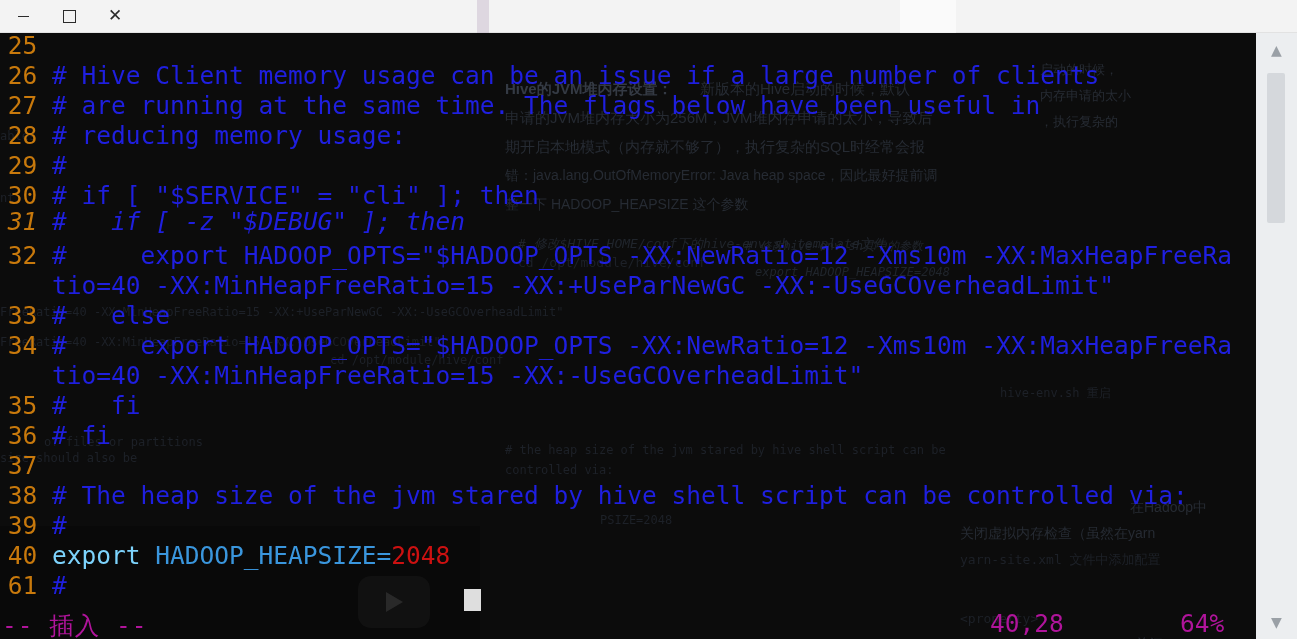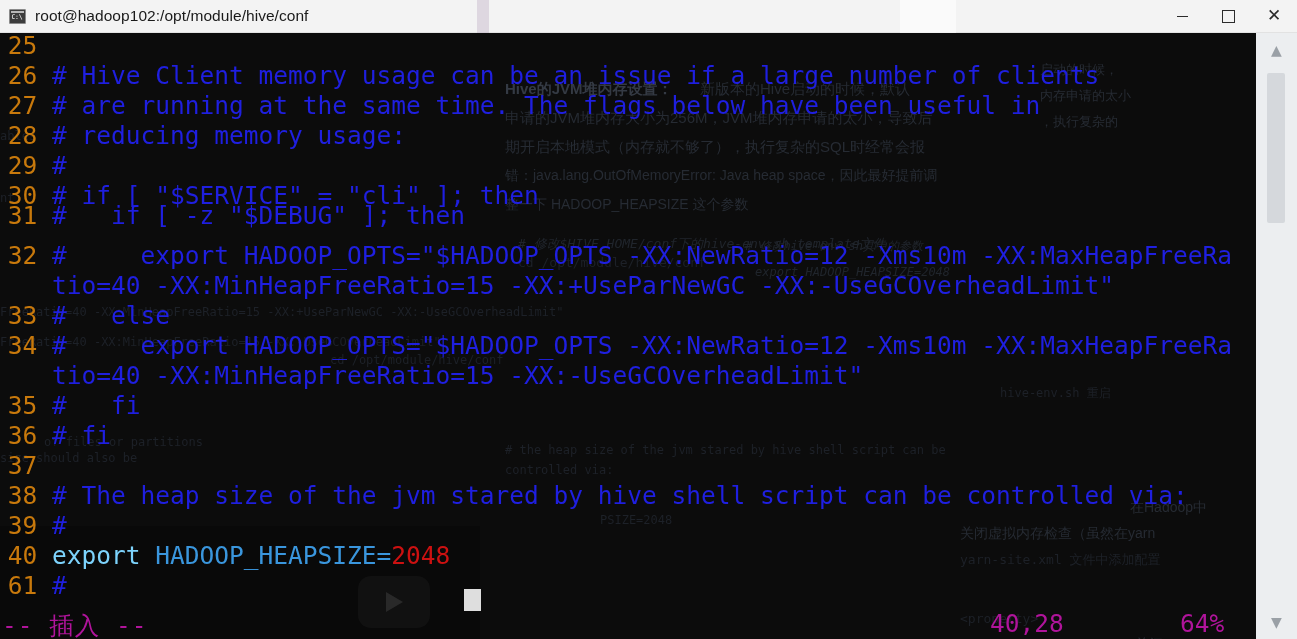--- a/index.html
+++ b/index.html
@@ -214,24 +214,20 @@
   #status-pct {
     position: absolute; left: 1180px; top: 2px;
   }
 </style>
 </head>
 <body>
 
 <div id="window">
 
   <div id="titlebar">
-    <div class="tb-left">
-      <span class="cmd-icon"></span>
-      <span id="title-text">root@hadoop102:/opt/module/hive/conf</span>
-    </div>
     <div class="tb-ghost-strip" id="tb-ghost-a"></div>
     <div class="tb-ghost-strip" id="tb-ghost-b"></div>
     <div id="wincontrols">
       <div class="wc wc-min"></div>
       <div class="wc wc-max"></div>
       <div class="wc wc-close">✕</div>
     </div>
   </div>
 
   <div id="term">
@@ -277,21 +273,21 @@
       <div class="sb-arrow sb-down">▼</div>
     </div>
 
     <div id="vim">
         <div class="row" style="top: -2px;"><span class="lnum">25 </span></div>
         <div class="row" style="top: 28px;"><span class="lnum">26 </span><span class="cmt"># Hive Client memory usage can be an issue if a large number of clients</span></div>
         <div class="row" style="top: 58px;"><span class="lnum">27 </span><span class="cmt"># are running at the same time. The flags below have been useful in</span></div>
         <div class="row" style="top: 88px;"><span class="lnum">28 </span><span class="cmt"># reducing memory usage:</span></div>
         <div class="row" style="top: 118px;"><span class="lnum">29 </span><span class="cmt">#</span></div>
         <div class="row" style="top: 148px;"><span class="lnum">30 </span><span class="cmt"># if [ "$SERVICE" = "cli" ]; then</span></div>
-        <div class="row" style="top: 168px;"><span class="lnum">31 </span><span class="cmt">#   if [ -z "$DEBUG" ]; then</span></div>
+        <div class="row" style="top: 174px; font-style: italic;"><span class="lnum">31 </span><span class="cmt">#   if [ -z "$DEBUG" ]; then</span></div>
         <div class="row" style="top: 208px;"><span class="lnum">32 </span><span class="cmt">#     export HADOOP_OPTS="$HADOOP_OPTS -XX:NewRatio=12 -Xms10m -XX:MaxHeapFreeRa</span></div>
         <div class="row" style="top: 238px;"><span class="wrap-indent"></span><span class="cmt">tio=40 -XX:MinHeapFreeRatio=15 -XX:+UseParNewGC -XX:-UseGCOverheadLimit"</span></div>
         <div class="row" style="top: 268px;"><span class="lnum">33 </span><span class="cmt">#   else</span></div>
         <div class="row" style="top: 298px;"><span class="lnum">34 </span><span class="cmt">#     export HADOOP_OPTS="$HADOOP_OPTS -XX:NewRatio=12 -Xms10m -XX:MaxHeapFreeRa</span></div>
         <div class="row" style="top: 328px;"><span class="wrap-indent"></span><span class="cmt">tio=40 -XX:MinHeapFreeRatio=15 -XX:-UseGCOverheadLimit"</span></div>
         <div class="row" style="top: 358px;"><span class="lnum">35 </span><span class="cmt">#   fi</span></div>
         <div class="row" style="top: 388px;"><span class="lnum">36 </span><span class="cmt"># fi</span></div>
         <div class="row" style="top: 418px;"><span class="lnum">37 </span></div>
         <div class="row" style="top: 448px;"><span class="lnum">38 </span><span class="cmt"># The heap size of the jvm stared by hive shell script can be controlled via:</span></div>
         <div class="row" style="top: 478px;"><span class="lnum">39 </span><span class="cmt">#</span></div>

